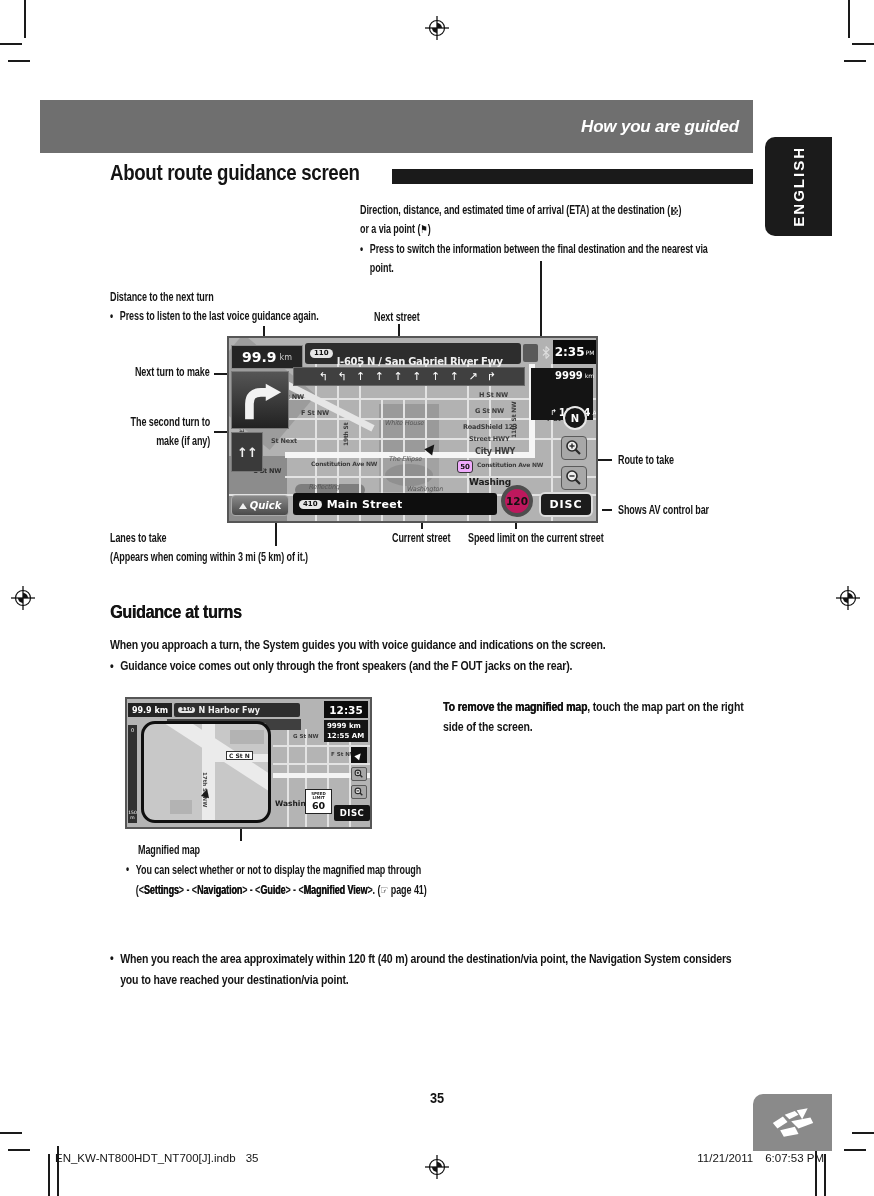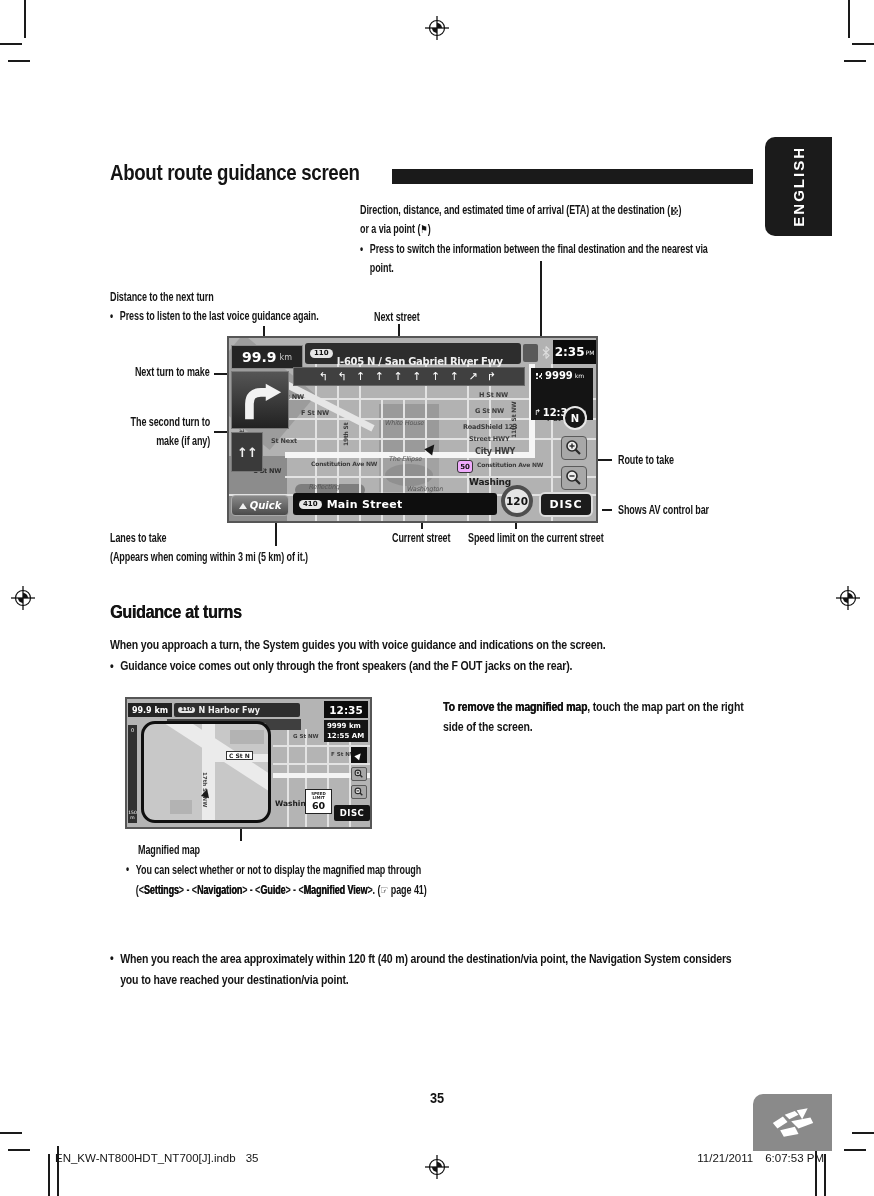--- a/index.html
+++ b/index.html
@@ -101,20 +101,23 @@
       <path d="M0 0 L0 5 A5 5 0 0 1 -5 0 Z" fill="#111"></path>
   </svg>
   <svg class="abs" style="left:424px;top:1154px;" width="26" height="26" viewBox="-13 -13 26 26">
     <line x1="-12" y1="0" x2="12" y2="0" stroke="#111" stroke-width="1.3"></line>
       <line x1="0" y1="-12" x2="0" y2="12" stroke="#111" stroke-width="1.3"></line>
     <circle r="7.5" fill="none" stroke="#111" stroke-width="1.2"></circle>
     <path d="M0 0 L0 -5 A5 5 0 0 1 5 0 Z" fill="#111"></path>
       <path d="M0 0 L0 5 A5 5 0 0 1 -5 0 Z" fill="#111"></path>
   </svg>
 
+  <div class="abs header-bar">
+    <span class="header-title">How you are guided</span>
+  </div>
   <div class="abs lang-tab">
     <span class="lang-text">ENGLISH</span>
   </div>
 
   <div class="abs sec-title">About route guidance screen</div>
   <div class="abs line title-bar"></div>
 
   <div class="abs ann cond75" style="left:360px;top:201px;width:560px;">
     <div><span>Direction, distance, and estimated time of arrival (ETA) at the destination (</span><span class="flag-checker"></span><span>)</span></div>
     <div><span>or a via point (</span><span class="flag-solid">⚑</span><span>)</span></div>
@@ -226,21 +229,21 @@
     </svg>
     <div class="abs nav-btn" style="left:324px;top:2px;width:43px;height:24px;background:#0c0c0c;color:#fff;">
       <span style="font-size:12px;font-weight:bold;">2:35</span>
       <span style="font-size:6px;margin-left:1px;">PM</span>
     </div>
 
     <div class="abs nav-btn" style="left:64px;top:29px;width:232px;height:19px;background:#404040;border:1px solid #6a6a6a;">
       <span style="font-size:11px;color:#fff;letter-spacing:3px;white-space:nowrap;">↰ ↰ ↑ ↑ ↑ ↑ ↑ ↑ ↗ ↱</span>
     </div>
 
-    <div class="abs" style="left:302px;top:30px;width:62px;height:52px;background:#141414;color:#fff;padding:2px 3px;display:flex;flex-direction:column;justify-content:space-between;">
+    <div class="abs" style="left:302px;top:30px;width:62px;height:52px;background:#141414;color:#fff;padding:2px 19px;display:flex;flex-direction:column;justify-content:space-between;">
       <div style="display:flex;align-items:center;gap:2px;">
         <span class="flag-checker" style="width:7px;height:6px;border-left-width:1.5px;"></span>
         <span style="font-size:10px;font-weight:bold;">9999</span>
         <span style="font-size:6px;">km</span>
       </div>
       <div style="display:flex;align-items:center;gap:2px;">
         <span style="font-size:8px;">↱</span>
         <span style="font-size:10px;font-weight:bold;">12:34</span>
         <span style="font-size:6px;">AM</span>
       </div>
@@ -274,21 +277,21 @@
     </div>
 
     <div class="abs nav-btn" style="left:2px;top:157px;width:58px;height:21px;background:linear-gradient(#8a8a8a,#4a4a4a);border:1px solid #aaa;border-radius:4px;gap:3px;">
       <span class="tri-up"></span>
       <span style="font-size:10px;font-weight:bold;font-style:italic;color:#fff;">Quick</span>
     </div>
     <div class="abs" style="left:64px;top:155px;width:204px;height:22px;background:#0e0e0e;border-radius:3px;display:flex;align-items:center;gap:5px;padding:0 6px;">
       <span class="pill">410</span>
       <span style="font-size:11px;font-weight:bold;color:#fff;letter-spacing:0.3px;">Main Street</span>
     </div>
-    <div class="abs nav-btn" style="left:272px;top:147px;width:32px;height:32px;background:#e5e5e5;border:4px solid #4e4e4e;border-radius:50%;color:#111;font-size:10.5px;font-weight:bold;">120</div>
+    <div class="abs nav-btn" style="left:272px;top:147px;width:32px;height:32px;background:#be185d;border:4px solid #4e4e4e;border-radius:50%;color:#111;font-size:10.5px;font-weight:bold;">120</div>
     <div class="abs nav-btn" style="left:310px;top:154px;width:54px;height:25px;background:#1c1c1c;border:2px solid #ddd;border-radius:6px;color:#fff;font-size:11px;font-weight:bold;letter-spacing:1px;">DISC</div>
   </div>
 
   <div class="abs t xb" style="left:110px;top:602px;font-size:19px;transform:scaleX(0.85);transform-origin:0 0;white-space:nowrap;letter-spacing:-0.4px;">Guidance at turns</div>
   <div class="abs t cond" style="left:110px;top:635px;white-space:nowrap;">When you approach a turn, the System guides you with voice guidance and indications on the screen.</div>
   <div class="abs t cond brow" style="left:110px;top:656px;">
     <span class="bt-mark">•</span>
     <span style="white-space:nowrap;">Guidance voice comes out only through the front speakers (and the F OUT jacks on the rear).</span>
   </div>
 

